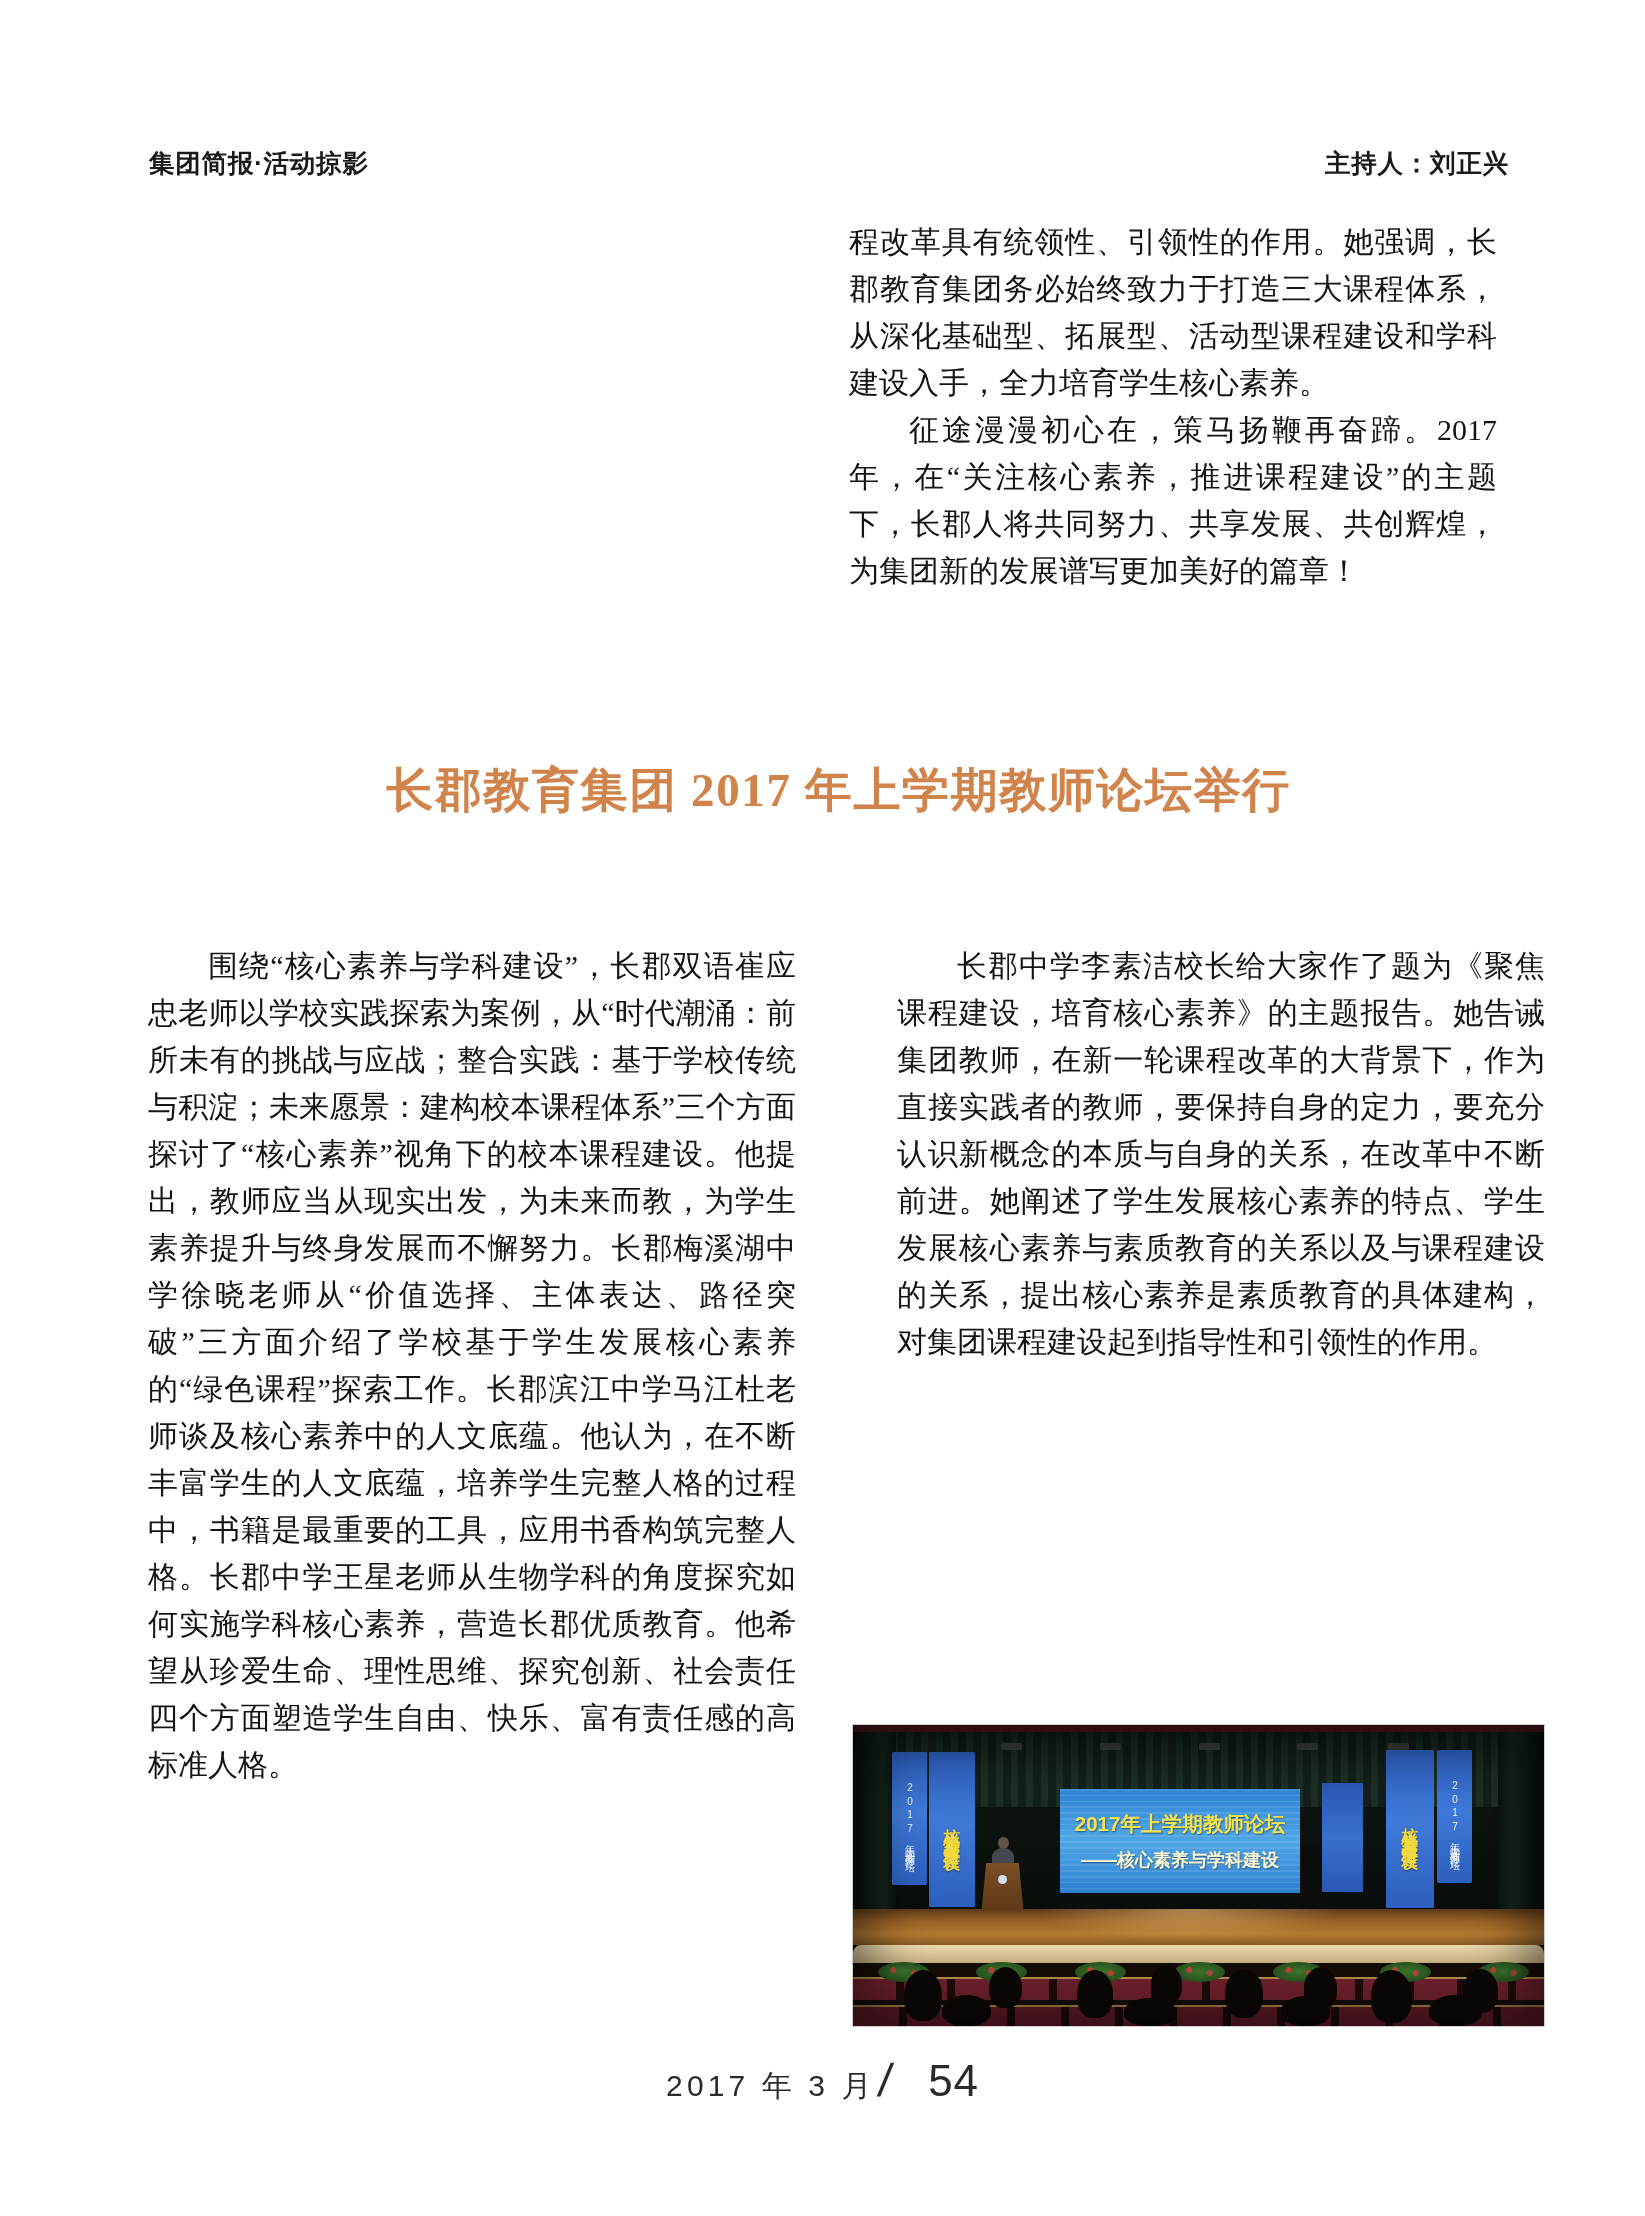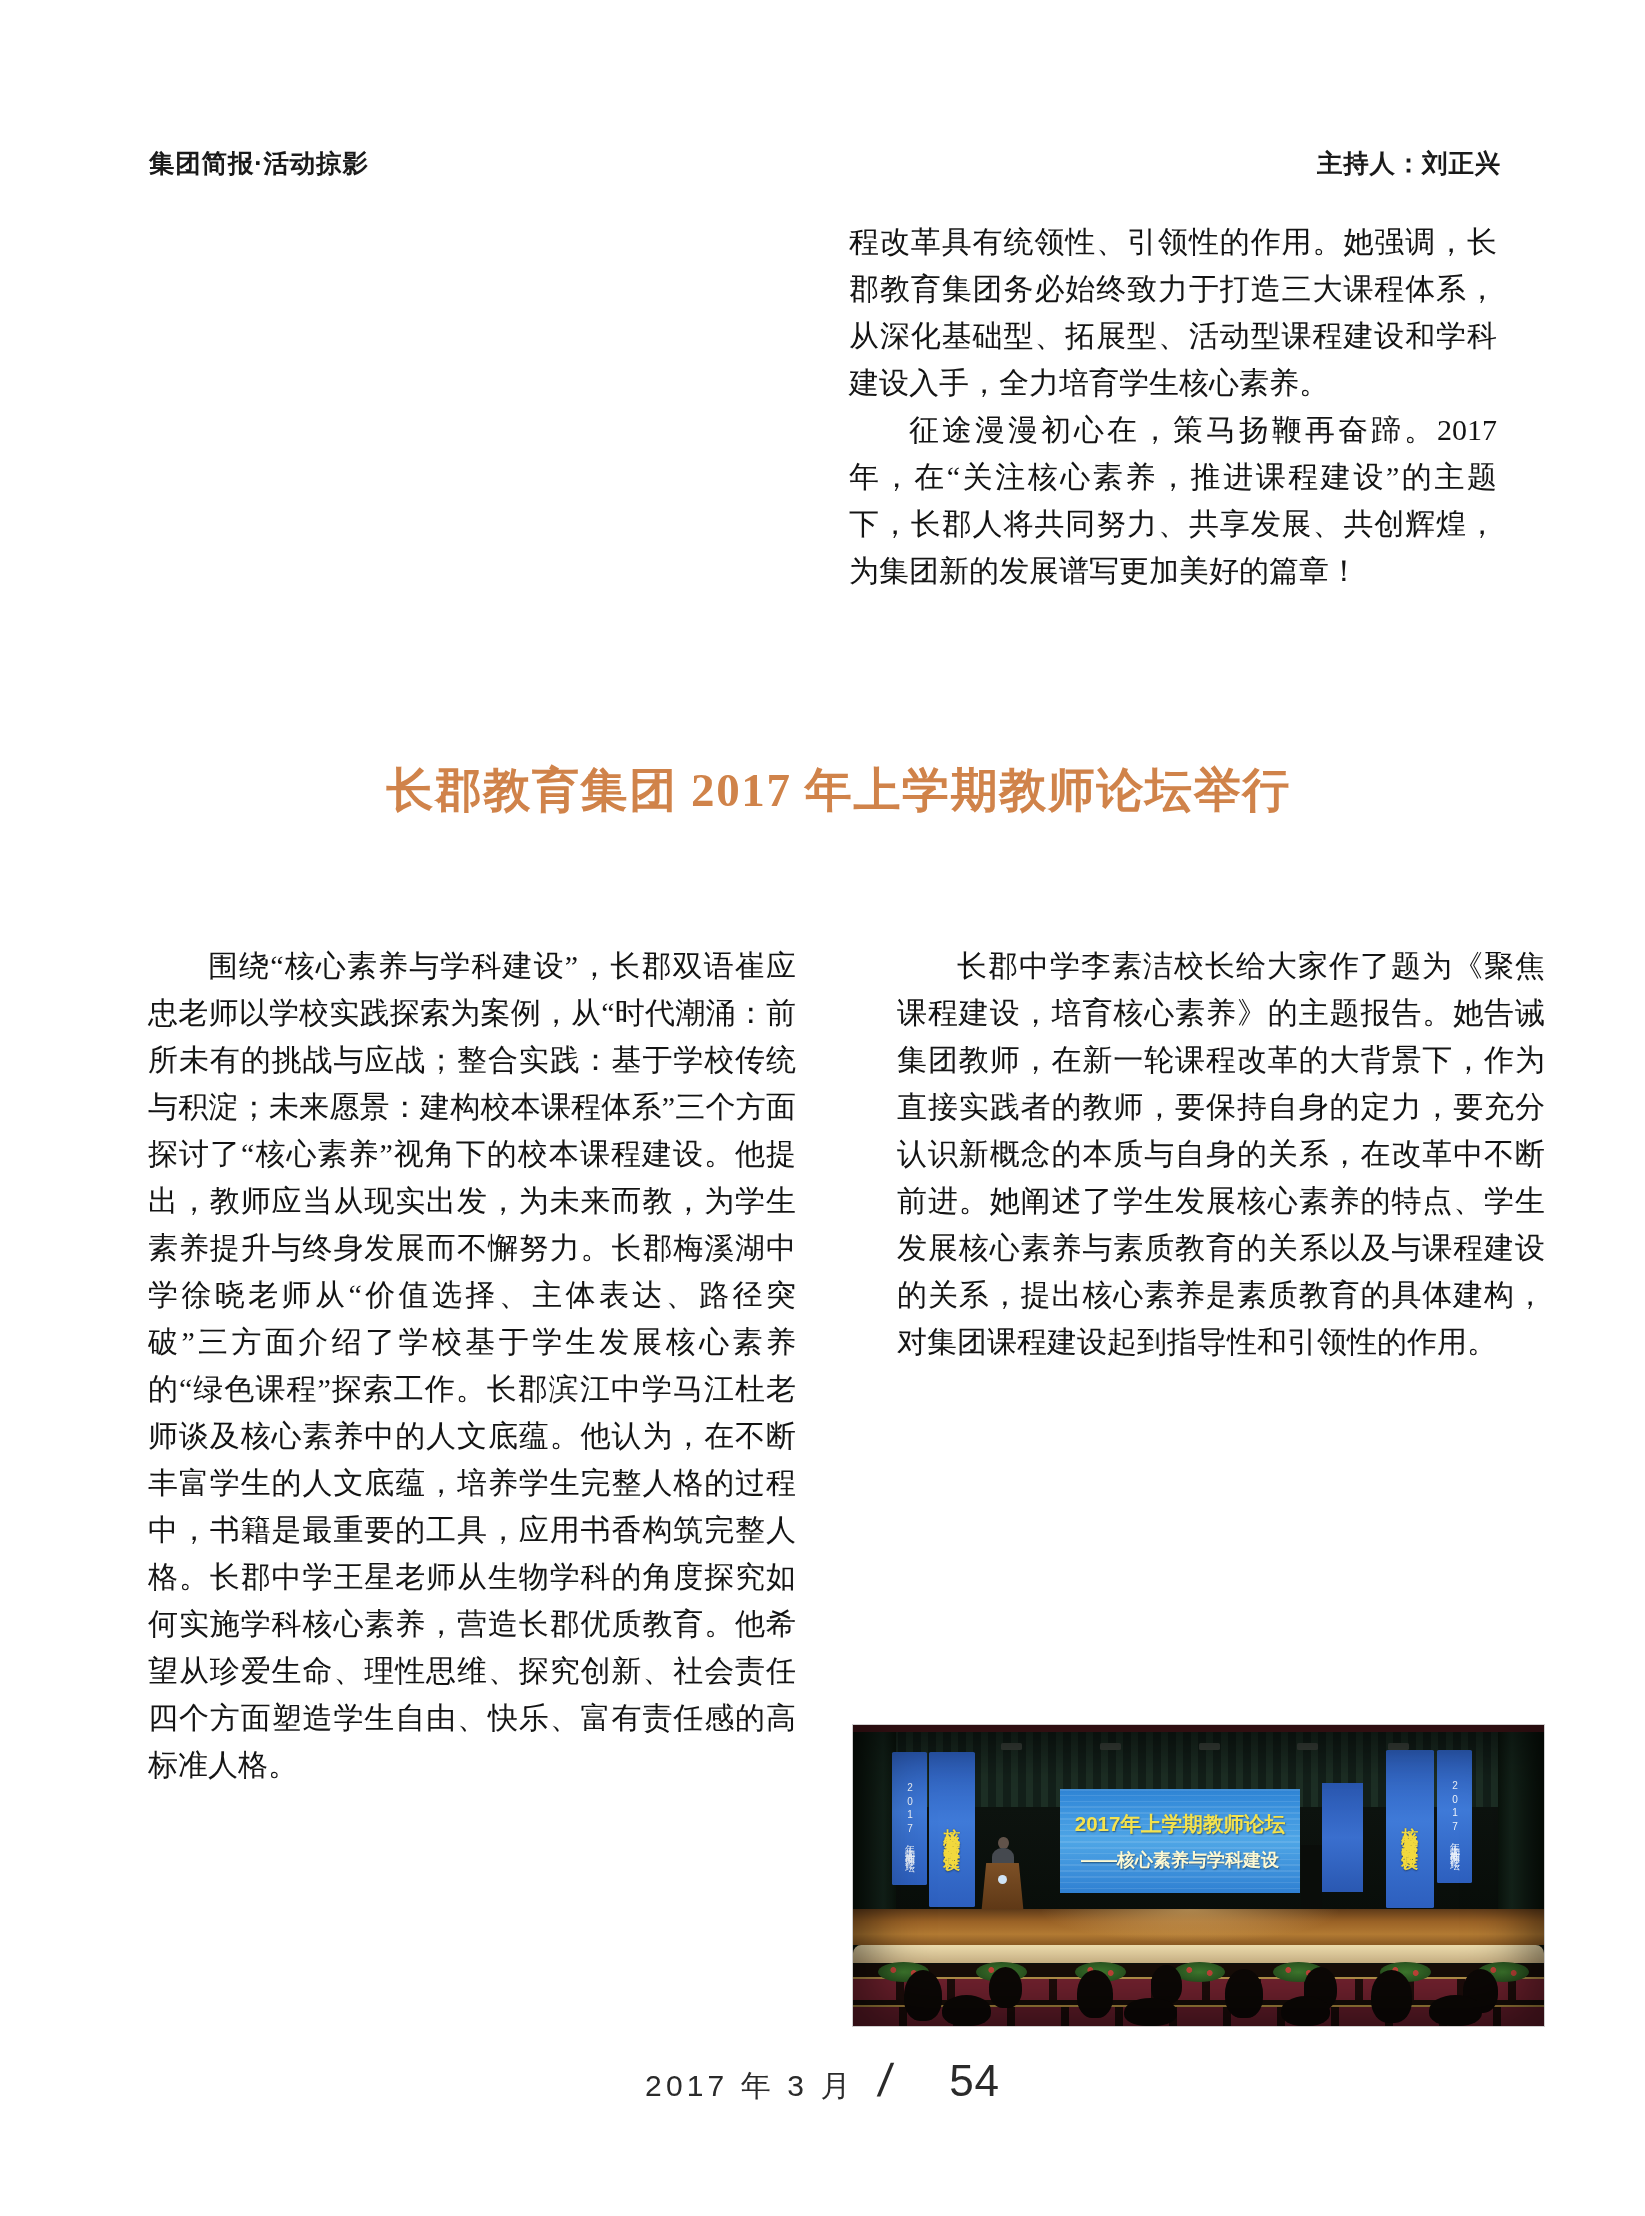--- a/index.html
+++ b/index.html
@@ -6,41 +6,41 @@
   .page {
     position:relative; width:1645px; height:2216px; background:#ffffff;
     font-family:"Liberation Serif","DejaVu Serif",serif; color:#141414; overflow:hidden;
   }
   
   .hdr {
     position:absolute; top:146px; font-family:Liberation Sans, sans-serif;
     font-weight:bold; font-size:25.5px; color:#1a1a1a; letter-spacing:0.8px;
   }
   .hdr-left { left:149px; }
-  .hdr-right { right:144px; }
+  .hdr-right { right:136px; }
 
   
   .col { position:absolute; width:648px; font-size:30px; line-height:47px;
          text-align:justify; color:#141414; }
   .col p { margin:0; padding:0; }
   .col p.indent { text-indent:2em; }
   #s1-left  { left:148px;  top:218px; }
   #s1-right { left:849px; top:218px; }
   #s2-left  { left:148px;  top:942px; }
   #s2-right { left:897px; top:942px; }
 
   .article-title {
     position:absolute; left:16px; top:759px; width:100%; text-align:center;
     font-size:47px; font-weight:bold; color:#d0834a; letter-spacing:1.6px;
   }
 
   
   .footer {
     position:absolute; top:2053px; left:0; width:100%;
-    display:flex; justify-content:center; align-items:baseline; gap:24px;
+    display:flex; justify-content:center; align-items:baseline; gap:3px;
     font-family:"Liberation Sans","DejaVu Sans",sans-serif; color:#2a2a2a;
   }
   .footer .f-date { font-size:30px; letter-spacing:4.1px; }
   .footer .f-slash { font-size:46px; font-weight:300; transform:skewX(-8deg); }
   .footer .f-page { font-size:44px; font-weight:300; letter-spacing:0.8px;margin-left:34px; }
 
   
   .photo {
     position:absolute; left:853px; top:1725px; width:691px; height:301px;
     background:#0d120e; overflow:hidden; outline:0.8px solid #cfcfcf;

